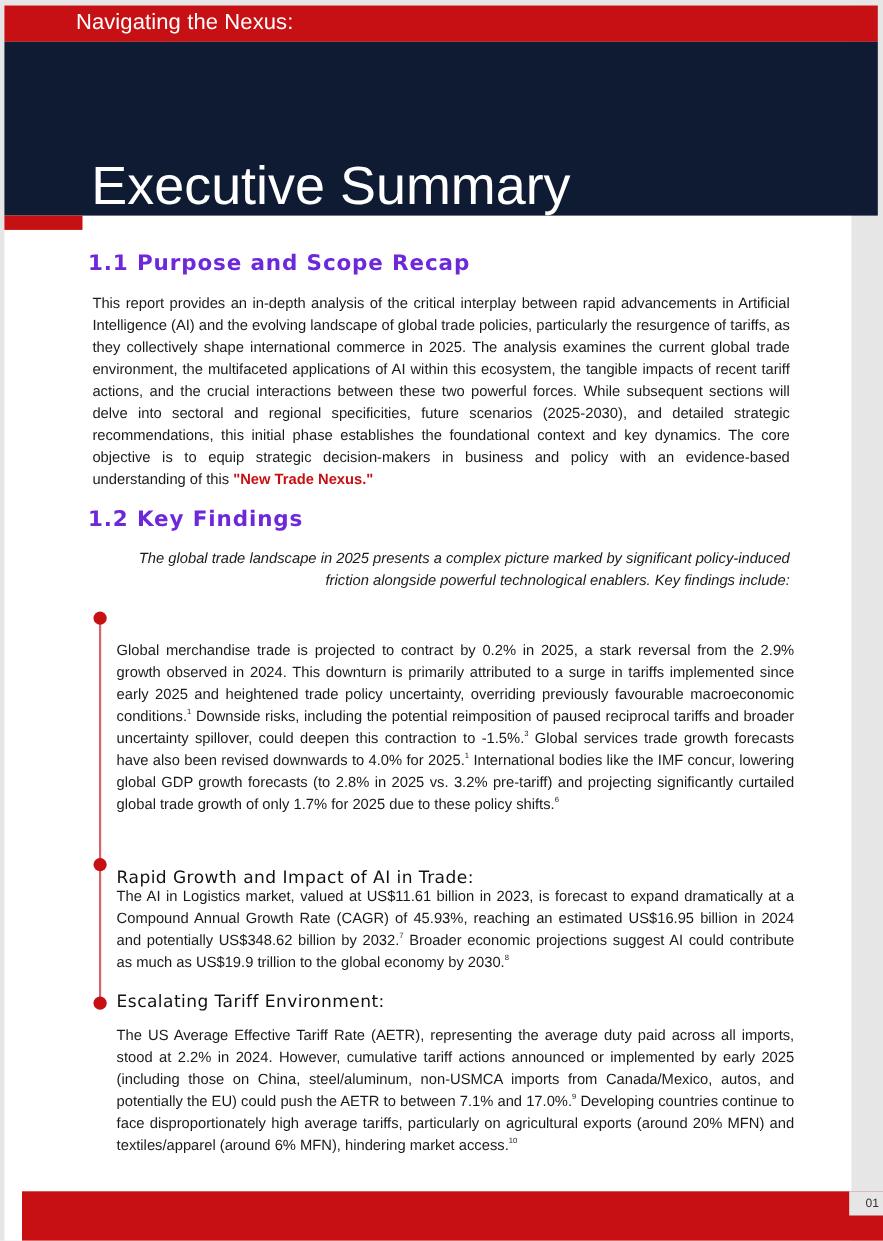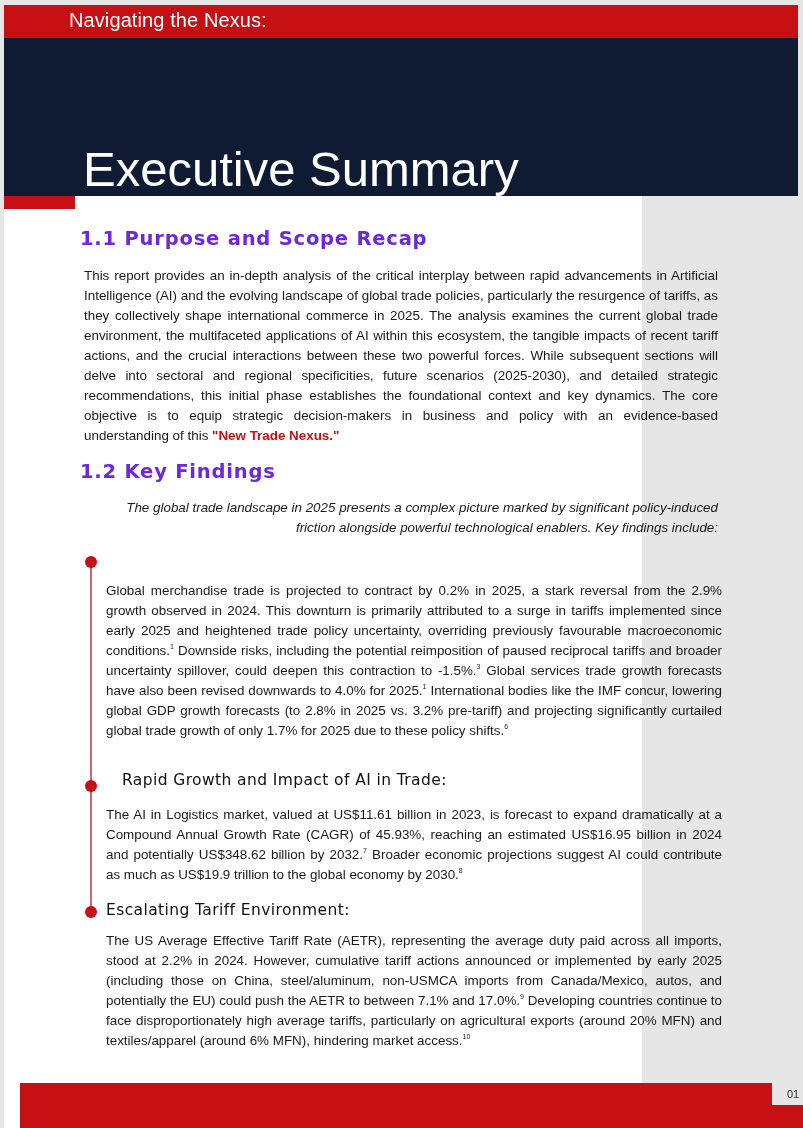--- a/index.html
+++ b/index.html
@@ -4,21 +4,21 @@
 <style>
   html, body { margin: 0; padding: 0; }
   body {
     width: 803px; height: 1128px;
     background: #e6e6e6;
     position: relative; overflow: hidden;
     font-family: "DejaVu Sans", sans-serif;
   }
   .page {
     position: absolute; left: 4px; top: 5px;
-    width: 638px; height: 1123px;
+    width: 770px; height: 1123px;
     background: #ffffff;
   }
   .top-bar {
     position: absolute; left: 0; top: 0; width: 794px; height: 33px;
     background: #c71013;
   }
   .top-bar .doc-title {
     position: absolute; left: 65px; top: 4px;
     font-family: "Liberation Sans", sans-serif;
     font-size: 20px; color: #ffffff; letter-spacing: 0.1px;
@@ -102,21 +102,21 @@
 
   <div class="h2" style="top:455px;">1.2 Key Findings</div>
   <div class="para" style="top:493px;text-align:right;font-style:italic;">The global trade landscape in 2025 presents a complex picture marked by significant policy-induced friction alongside powerful technological enablers. Key findings include:</div>
 
   <div class="timeline-line"></div>
 
   <div class="dot" style="top:551px;"></div>
   <div class="finding-body" style="top:576px;"><span>Global merchandise trade is projected to contract by 0.2% in 2025, a stark reversal from the 2.9% growth observed in 2024. This downturn is primarily attributed to a surge in tariffs implemented since early 2025 and heightened trade policy uncertainty, overriding previously favourable macroeconomic conditions.</span><sup>1</sup><span> Downside risks, including the potential reimposition of paused reciprocal tariffs and broader uncertainty spillover, could deepen this contraction to -1.5%.</span><sup>3</sup><span> Global services trade growth forecasts have also been revised downwards to 4.0% for 2025.</span><sup>1</sup><span> International bodies like the IMF concur, lowering global GDP growth forecasts (to 2.8% in 2025 vs. 3.2% pre-tariff) and projecting significantly curtailed global trade growth of only 1.7% for 2025 due to these policy shifts.</span><sup>6</sup></div>
 
   <div class="dot" style="top:775px;"></div>
-  <div class="finding-title" style="top:766px;margin-left:16px;">Rapid Growth and Impact of AI in Trade:</div>
+  <div class="finding-title" style="top:784px;">Rapid Growth and Impact of AI in Trade:</div>
   <div class="finding-body" style="top:800px;"><span>The AI in Logistics market, valued at US$11.61 billion in 2023, is forecast to expand dramatically at a Compound Annual Growth Rate (CAGR) of 45.93%, reaching an estimated US$16.95 billion in 2024 and potentially US$348.62 billion by 2032.</span><sup>7</sup><span> Broader economic projections suggest AI could contribute as much as US$19.9 trillion to the global economy by 2030.</span><sup>8</sup></div>
 
   <div class="dot" style="top:901px;"></div>
   <div class="finding-title" style="top:896px;">Escalating Tariff Environment:</div>
   <div class="finding-body" style="top:926px;"><span>The US Average Effective Tariff Rate (AETR), representing the average duty paid across all imports, stood at 2.2% in 2024. However, cumulative tariff actions announced or implemented by early 2025 (including those on China, steel/aluminum, non-USMCA imports from Canada/Mexico, autos, and potentially the EU) could push the AETR to between 7.1% and 17.0%.</span><sup>9</sup><span> Developing countries continue to face disproportionately high average tariffs, particularly on agricultural exports (around 20% MFN) and textiles/apparel (around 6% MFN), hindering market access.</span><sup>10</sup></div>
 
   <div class="footer">
     <div class="page-num">01</div>
   </div>
 </div>

